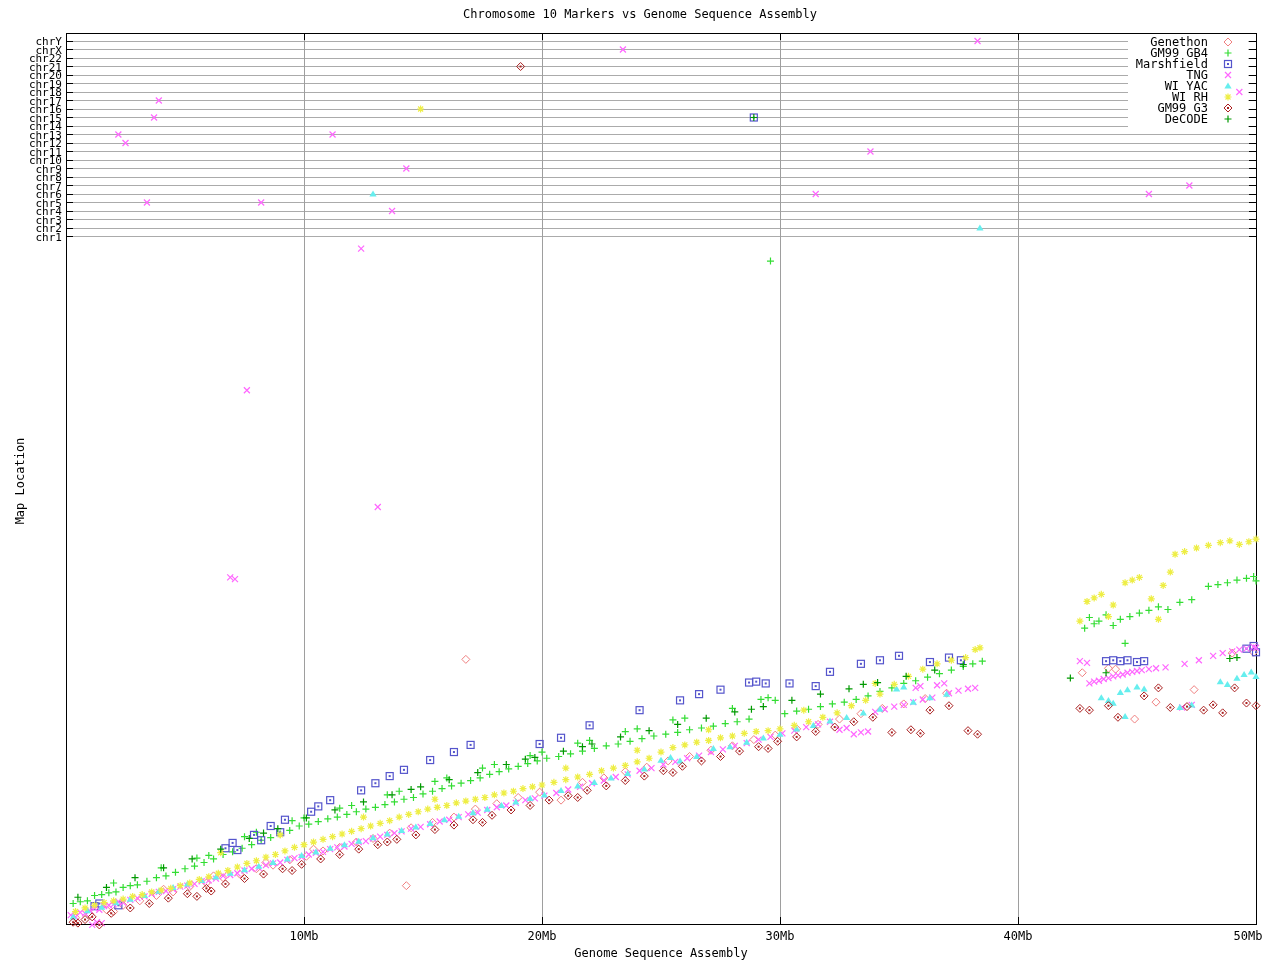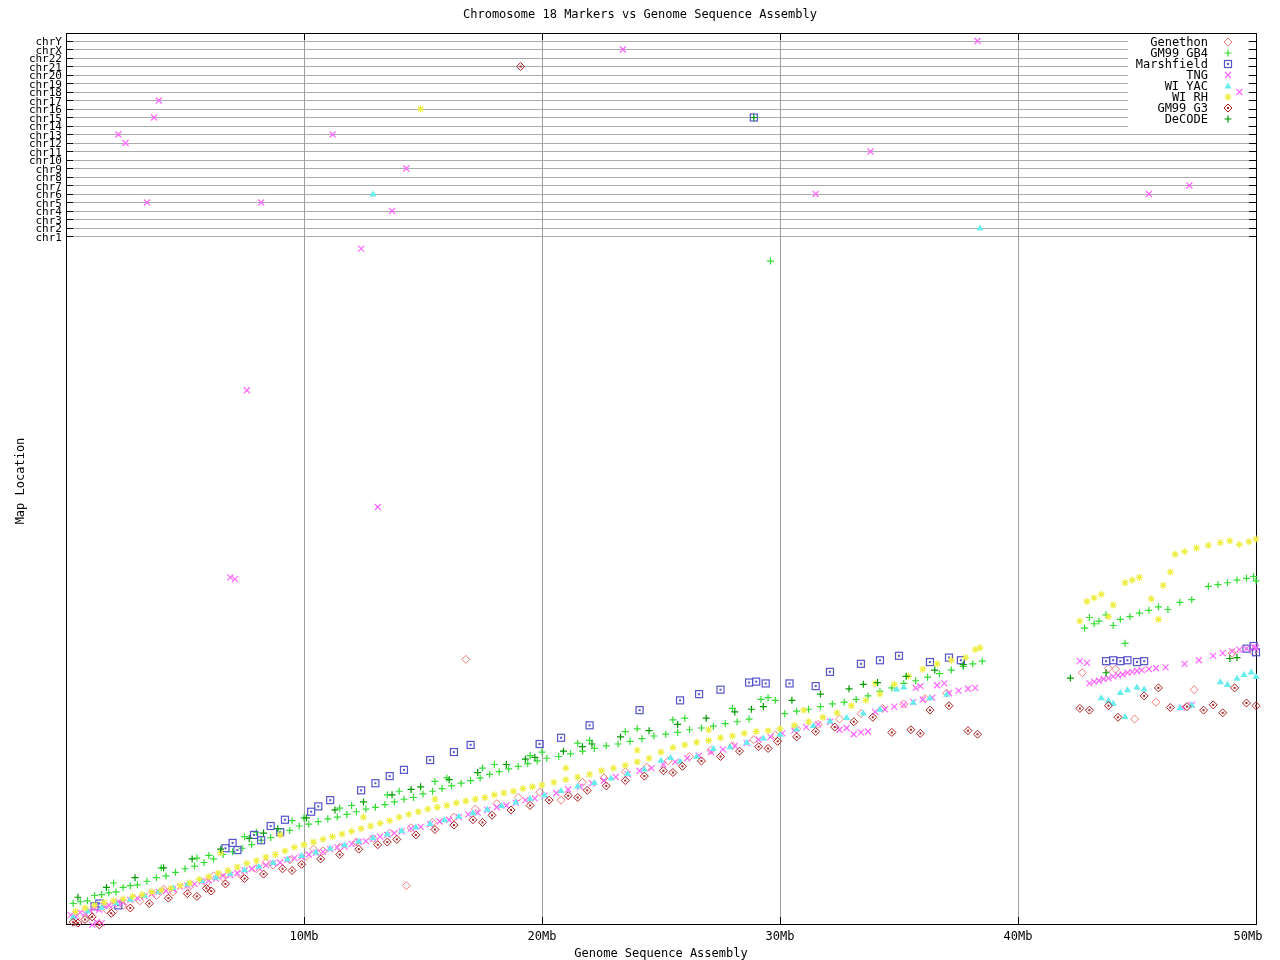--- a/index.html
+++ b/index.html
@@ -9,21 +9,21 @@
                font-size:12px;letter-spacing:0px;}
   #x-axis-title{position:absolute;top:946px;left:0;width:1322px;text-align:center;font-size:12px;}
   #y-axis-title{position:absolute;left:-30px;top:474px;width:100px;text-align:center;font-size:12px;
                 transform:rotate(-90deg);}
   svg text{font-family:"DejaVu Sans Mono","Liberation Mono",monospace;fill:#000;}
 </style>
 </head>
 <body>
 
 <div id="stage">
-  <div id="chart-title">Chromosome 18 Markers vs Genome Sequence Assembly</div>
+  <div id="chart-title">Chromosome 10 Markers vs Genome Sequence Assembly</div>
   <div id="y-axis-title">Map Location</div>
   <div id="x-axis-title">Genome Sequence Assembly</div>
   <svg id="plot" width="1280" height="960" viewBox="0 0 1280 960">
     <g id="g-rows">
         <line x1="66" y1="41" x2="1256" y2="41" stroke="#ababab" stroke-width="1" shape-rendering="crispEdges"></line>
         <line x1="66" y1="49.5" x2="1256" y2="49.5" stroke="#ababab" stroke-width="1" shape-rendering="crispEdges"></line>
         <line x1="66" y1="58" x2="1256" y2="58" stroke="#ababab" stroke-width="1" shape-rendering="crispEdges"></line>
         <line x1="66" y1="66.5" x2="1256" y2="66.5" stroke="#ababab" stroke-width="1" shape-rendering="crispEdges"></line>
         <line x1="66" y1="75" x2="1256" y2="75" stroke="#ababab" stroke-width="1" shape-rendering="crispEdges"></line>
         <line x1="66" y1="83.5" x2="1256" y2="83.5" stroke="#ababab" stroke-width="1" shape-rendering="crispEdges"></line>

